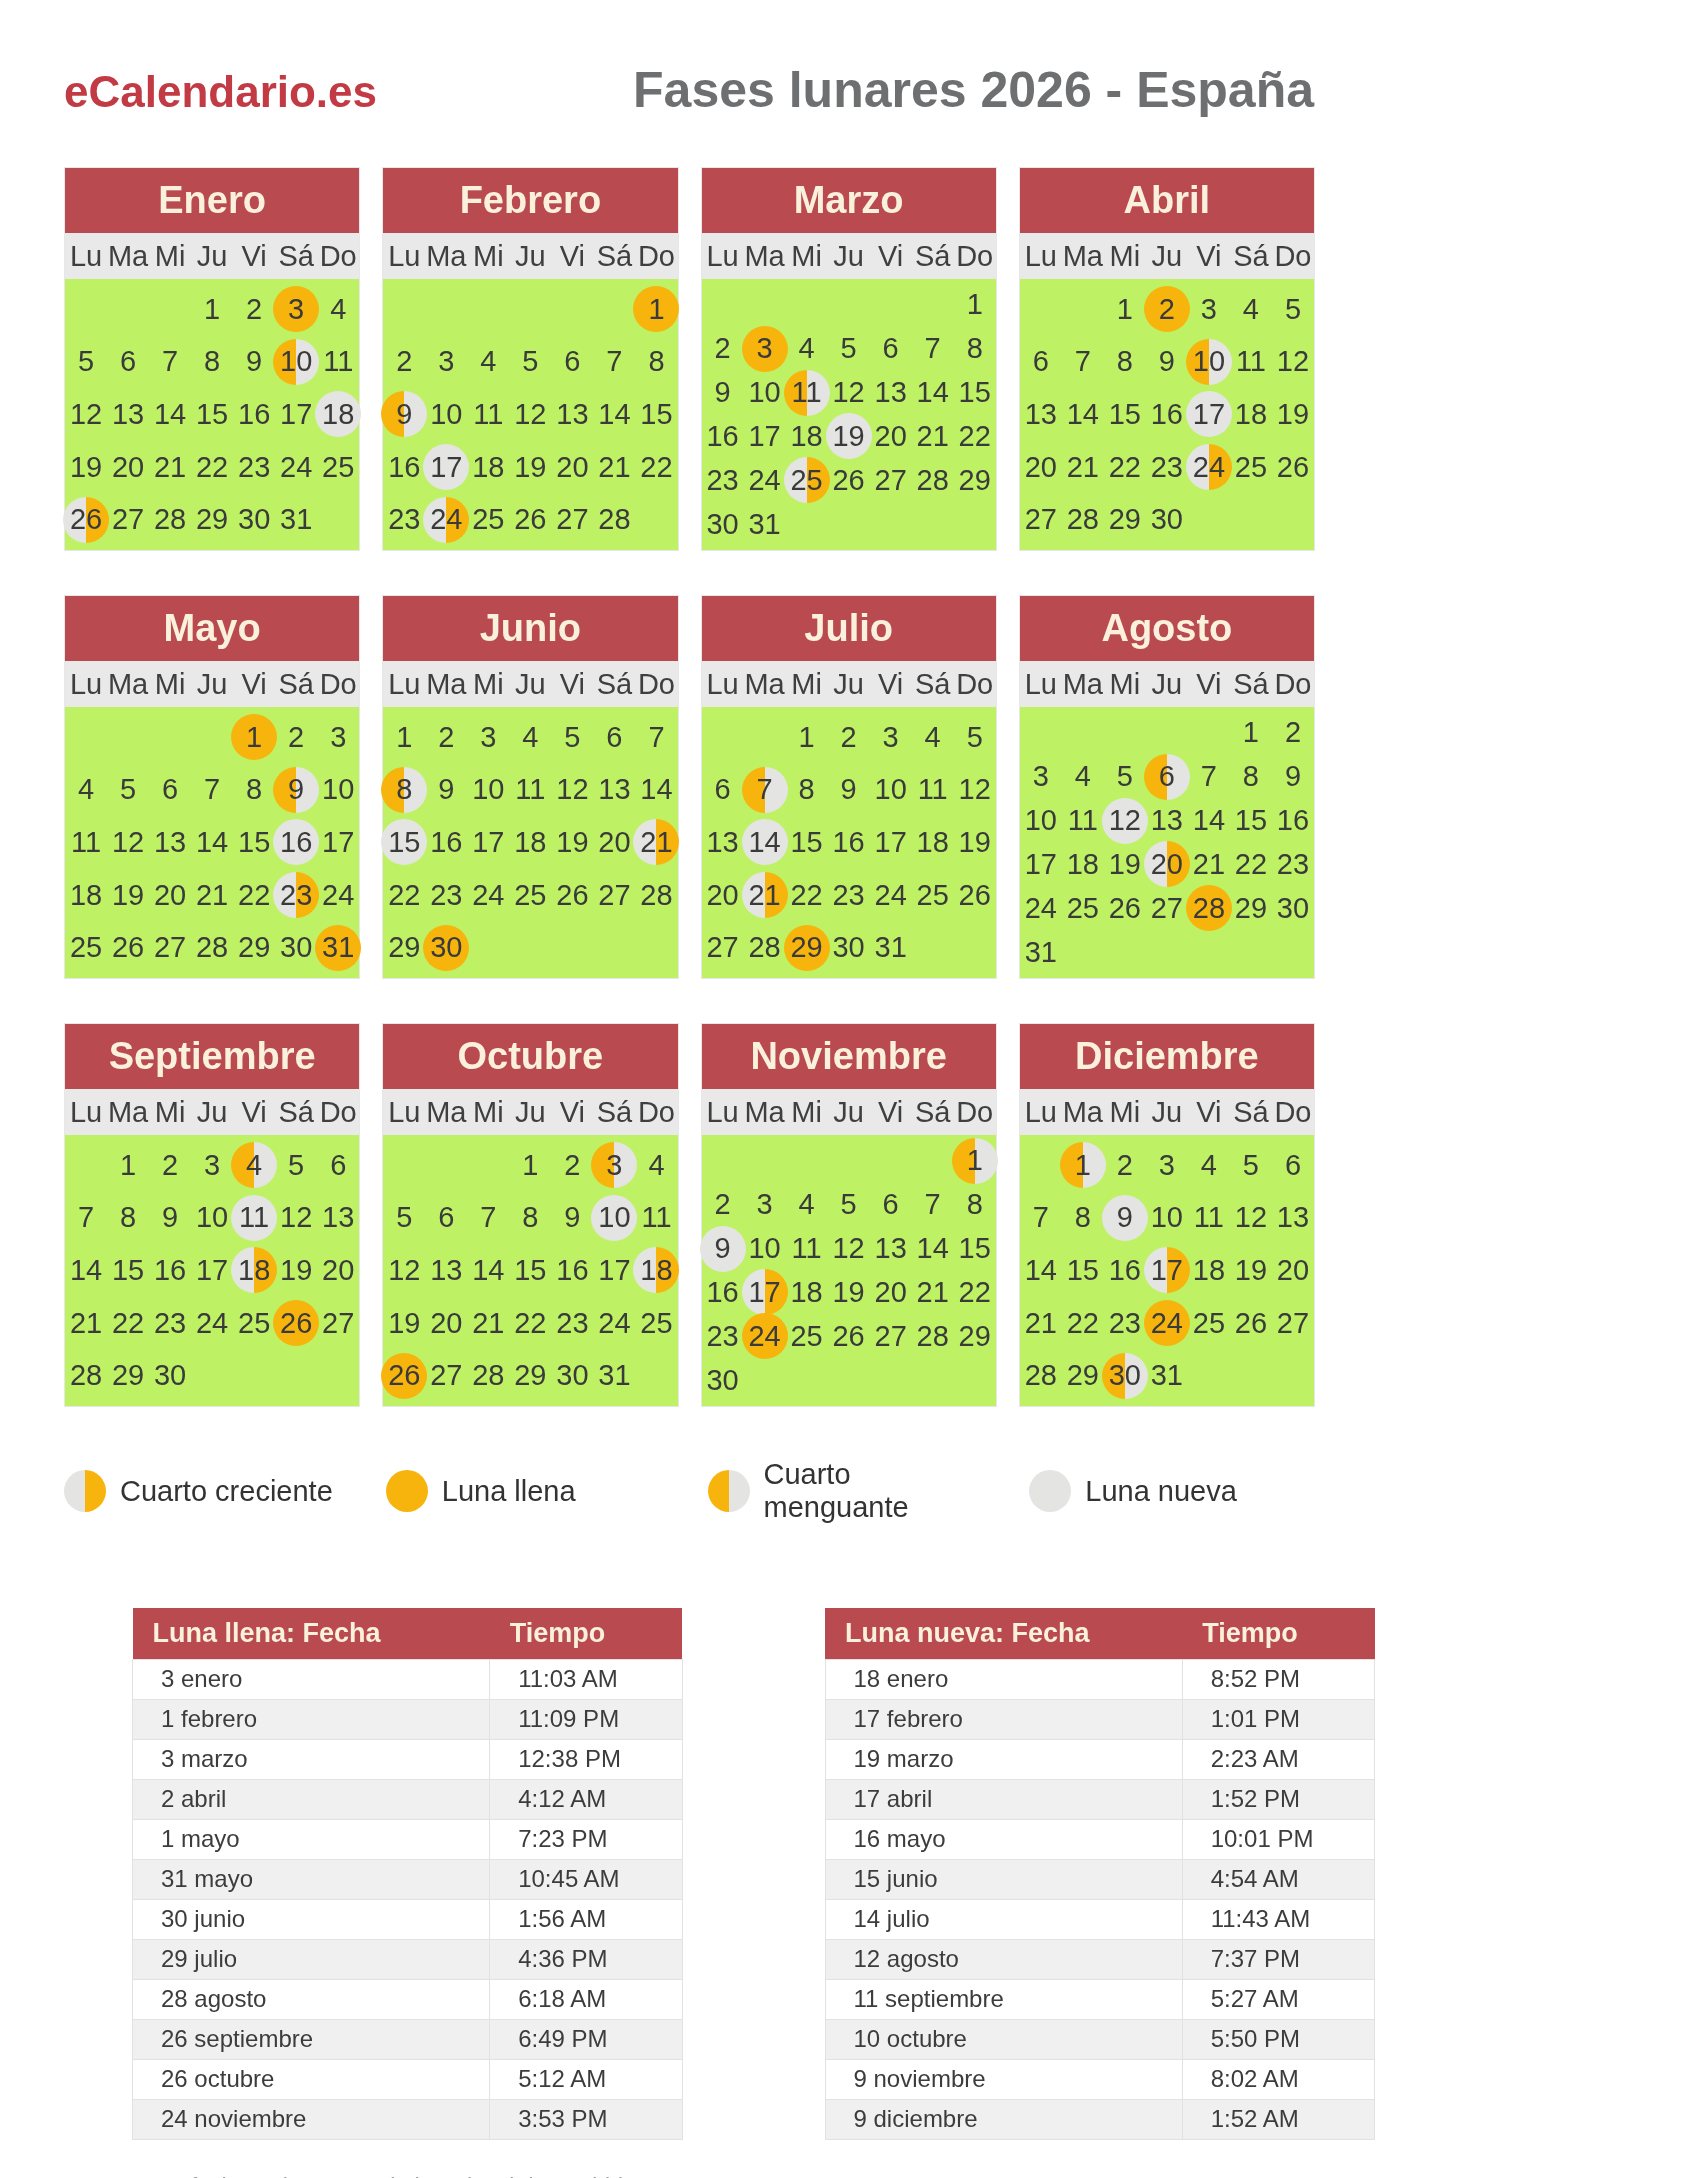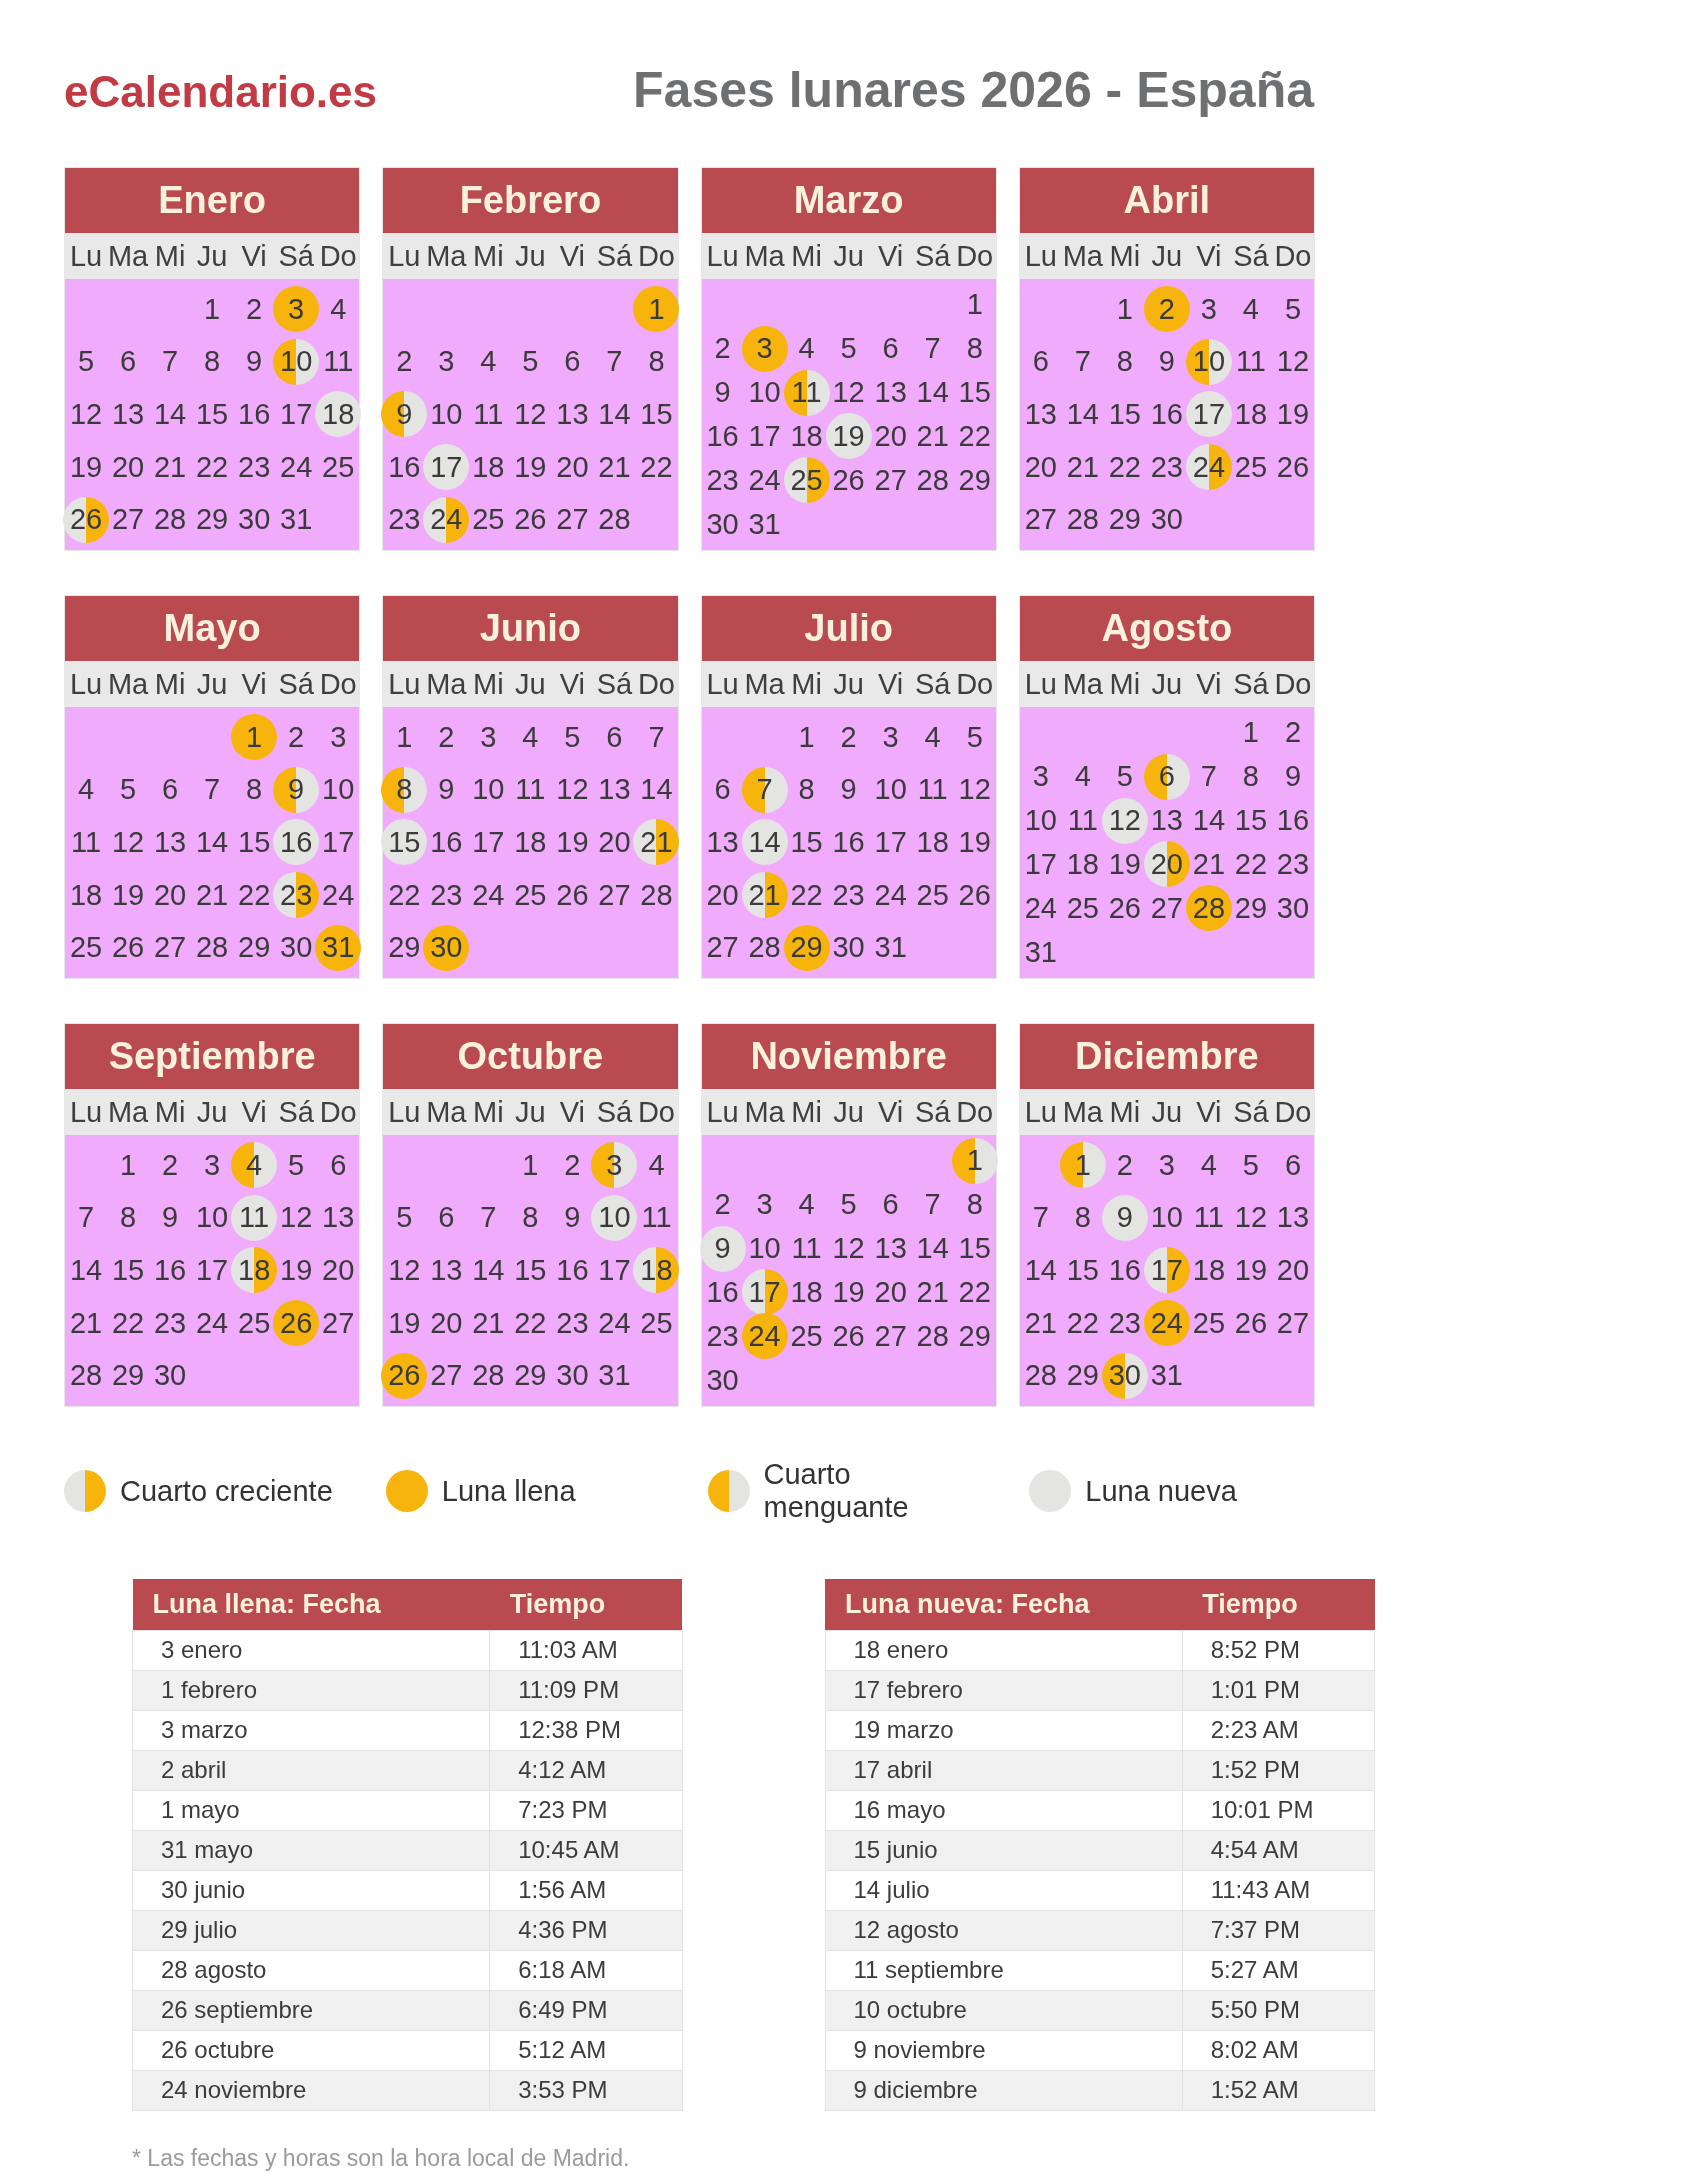--- a/index.html
+++ b/index.html
@@ -22,21 +22,21 @@
   
   .months-grid {
     margin:48px 60px 0 64px;
     display:grid;
     grid-template-columns:repeat(4, 1fr);
     column-gap:22px;
     row-gap:44px;
   }
   .month-panel {
     border:1px solid #e7e7e7;
-    background:#f0abfc;
+    background:#bef264;
   }
   .month-header {
     height:65px;
     background:#b94a50;
     color:#faf1dd;
     font-size:38px; font-weight:bold;
     display:flex; align-items:center; justify-content:center;
   }
   .dow-row {
     height:46px;
@@ -83,21 +83,21 @@
   .legend-item { display:flex; align-items:center; gap:14px; }
   .legend-swatch { width:42px; height:42px; border-radius:50%; flex:0 0 auto; }
   .legend-label { font-size:29px; color:#333; }
 
   
   .tables-row {
     display:flex; align-items:flex-start;
     margin:55px 0 0 132px;
     gap:142px;
   }
-  .phase-table { width:626px; border-collapse:collapse; }
+  .phase-table { width:626px; border-collapse:collapse;margin-top:29px; }
   .phase-table th {
     background:#b94a50; color:#faf1dd;
     font-size:27px; font-weight:bold; text-align:left;
     height:51px; padding-left:20px;
   }
   .phase-table td {
     font-size:24px; color:#3c3c3c;
     height:40px; padding-left:28px;
     border:1px solid #e2e2e2;
   }

